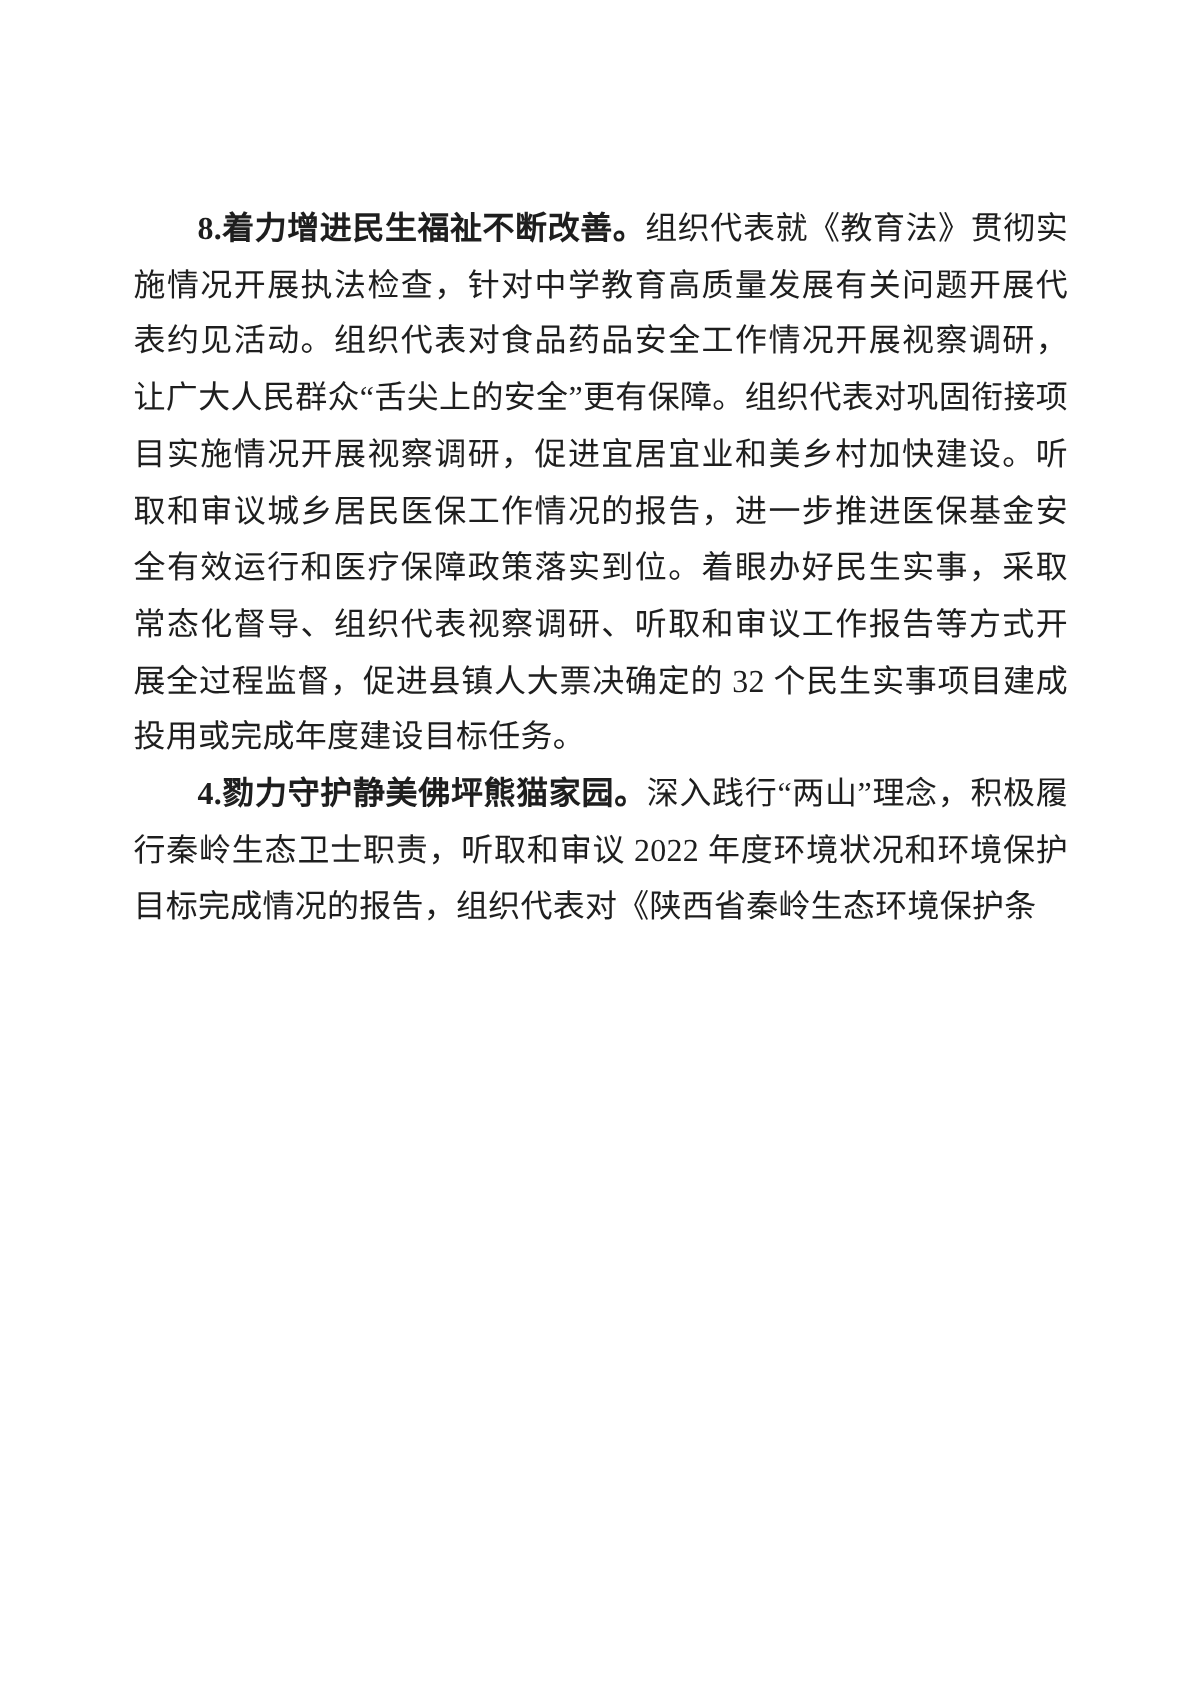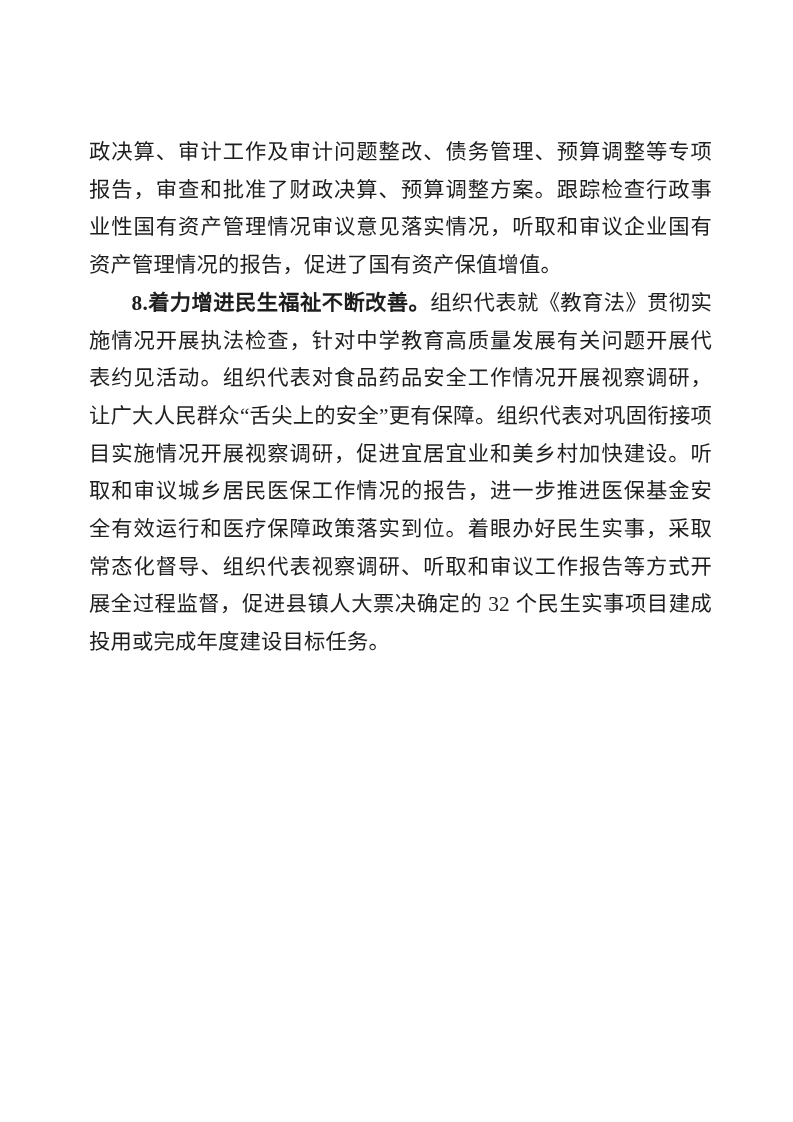--- a/index.html
+++ b/index.html
@@ -38,20 +38,20 @@
   .para-lead {
     font-weight: bold;
   }
 </style>
 </head>
 <body>
 
 <div class="page">
   <div class="text-block">
 
-    <p><span class="para-lead"></span><span>政决算、审计工作及审计问题整改、债务管理、预算调整等专项报告，审查和批准了财政决算、预算调整方案。跟踪检查行政事业性国有资产管理情况审议意见落实情况，听取和审议企业国有资产管理情况的报告，促进了国有资产保值增值。</span></p>
 
     <p class="indent"><span class="para-lead">8.着力增进民生福祉不断改善。</span><span>组织代表就《教育法》贯彻实施情况开展执法检查，针对中学教育高质量发展有关问题开展代表约见活动。组织代表对食品药品安全工作情况开展视察调研，让广大人民群众“舌尖上的安全”更有保障。组织代表对巩固衔接项目实施情况开展视察调研，促进宜居宜业和美乡村加快建设。听取和审议城乡居民医保工作情况的报告，进一步推进医保基金安全有效运行和医疗保障政策落实到位。着眼办好民生实事，采取常态化督导、组织代表视察调研、听取和审议工作报告等方式开展全过程监督，促进县镇人大票决确定的 32 个民生实事项目建成投用或完成年度建设目标任务。</span></p>
 
 
+    <p class="indent"><span class="para-lead">4.勠力守护静美佛坪熊猫家园。</span><span>深入践行“两山”理念，积极履行秦岭生态卫士职责，听取和审议 2022 年度环境状况和环境保护目标完成情况的报告，组织代表对《陕西省秦岭生态环境保护条</span></p>
 
   </div>
 </div>
 
 </body></html>

